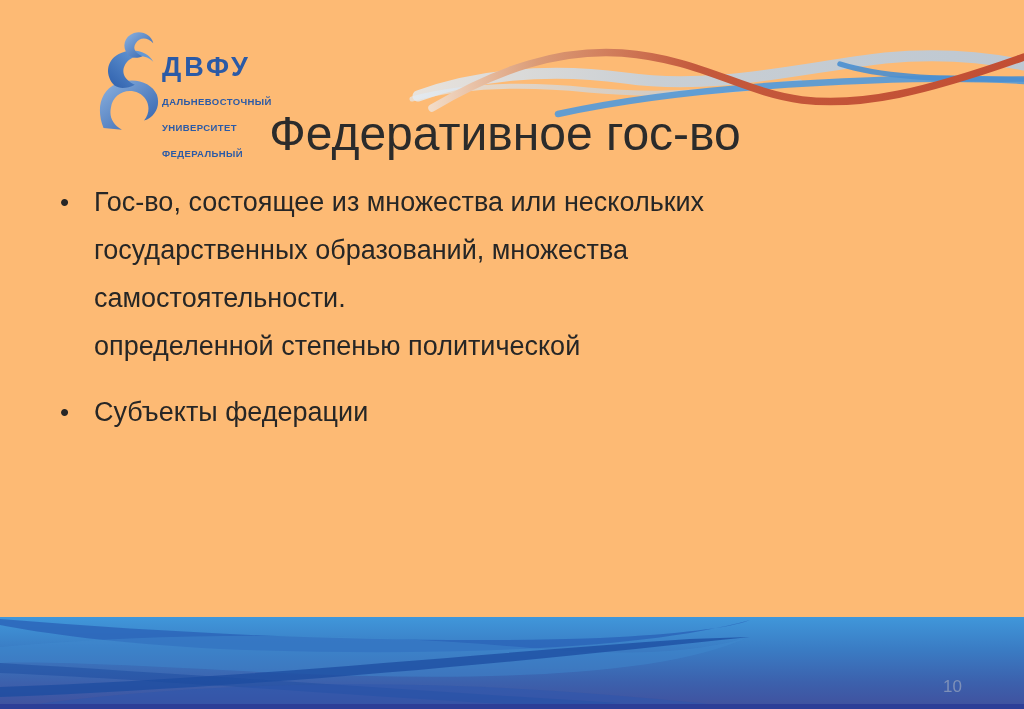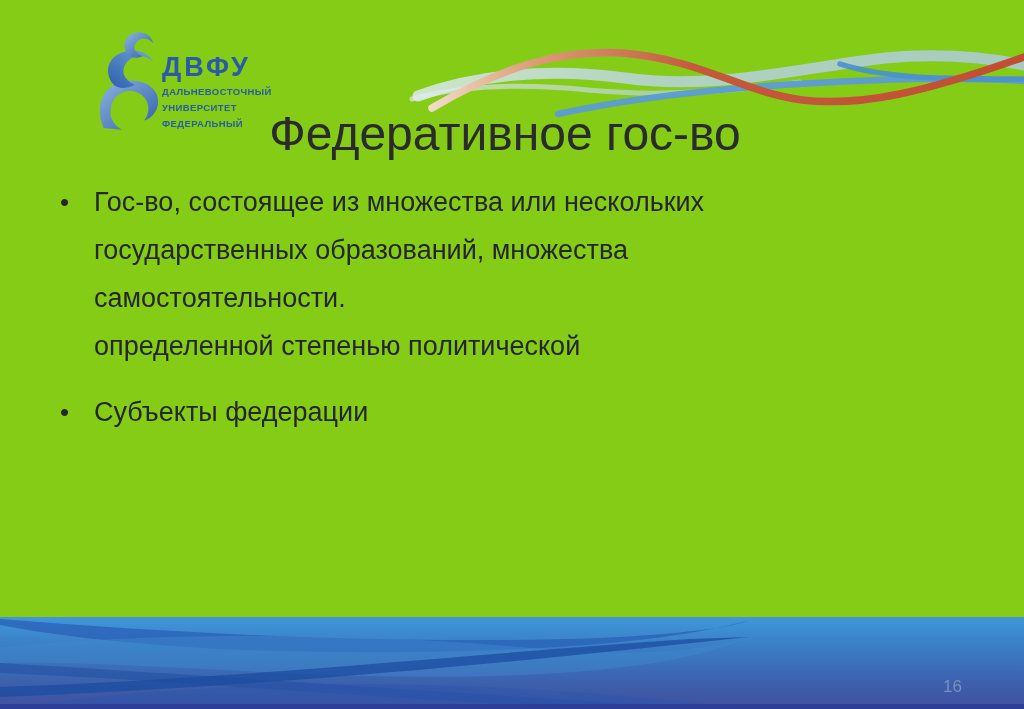--- a/index.html
+++ b/index.html
@@ -1,31 +1,31 @@
 <!DOCTYPE html>
 <html><head>
 <meta charset="utf-8">
 <style>
   html,body{margin:0;padding:0;background:#ffffff;}
   .slide{
     position:relative;
     width:1024px;height:709px;
-    background:#84cc16;
+    background:#fdba74;
     overflow:hidden;
     font-family:"Liberation Sans", sans-serif;
   }
 
   
   .logo{position:absolute;left:98px;top:28px;display:flex;align-items:flex-start;}
   .logo-icon{width:70px;height:102px;margin-top:2px;}
   .logo-text{margin-left:-6px;margin-top:26px;color:#2B5AA6;}
   .logo-acronym{
     font-size:27px;font-weight:bold;letter-spacing:3px;line-height:27px;
   }
-  .logo-sub{font-size:9.5px;font-weight:bold;letter-spacing:0.4px;line-height:11px;margin-top:5px;}
+  .logo-sub{font-size:9.5px;font-weight:bold;letter-spacing:0.4px;line-height:11px;margin-top:15px;}
 
   
   .top-waves{position:absolute;left:0;top:0;width:1024px;height:135px;pointer-events:none;}
 
   
   .title{
     position:absolute;left:0;top:106px;width:1010px;
     text-align:center;
     font-size:48px;line-height:56px;
     color:#2b2b2b;font-weight:400;
@@ -123,16 +123,16 @@
 
   <div class="footer">
     <svg class="footer-svg" viewBox="0 0 1024 92" preserveAspectRatio="none">
       <path fill="#2A63B8" opacity="0.8" d="M0,2 C220,20 430,27 600,21 C680,17 730,11 750,3 C640,34 420,40 220,32 C120,27 40,16 0,8 Z"></path>
       <path fill="#4189CF" opacity="0.45" d="M0,30 C180,14 360,16 520,30 C620,40 700,36 748,20 C660,62 460,64 280,56 C160,50 60,44 0,46 Z"></path>
       <path fill="#1C4CA0" opacity="0.75" d="M0,70 C240,62 480,36 690,22 L750,20 C560,40 300,68 0,80 Z"></path>
       <path fill="#1C4CA0" opacity="0.5" d="M0,46 C200,58 420,74 620,86 L560,90 C360,80 150,62 0,56 Z"></path>
       <path fill="#2B55AD" opacity="0.5" d="M0,92 C240,58 460,62 700,86 L748,92 Z"></path>
       <rect x="0" y="87" width="1024" height="5" fill="#2B3C96" opacity="0.9"></rect>
     </svg>
-    <span class="page-number">16</span>
+    <span class="page-number">10</span>
   </div>
 
 </div>
 
 </body></html>

